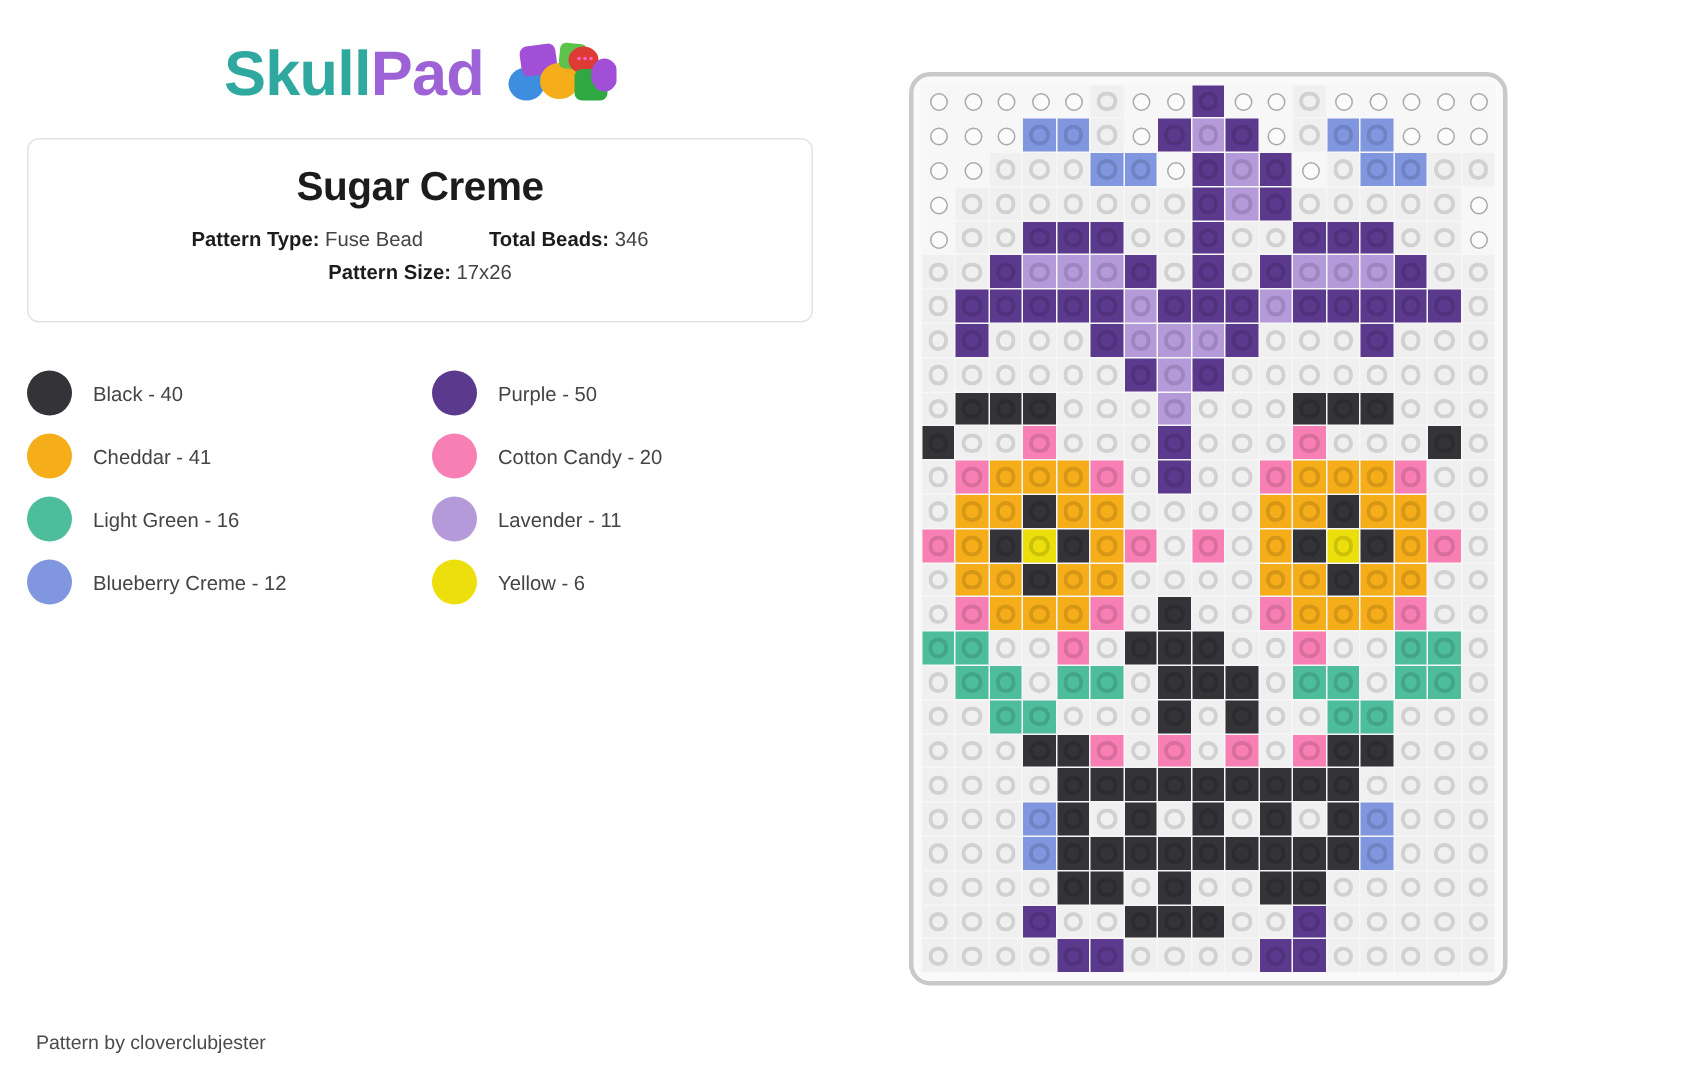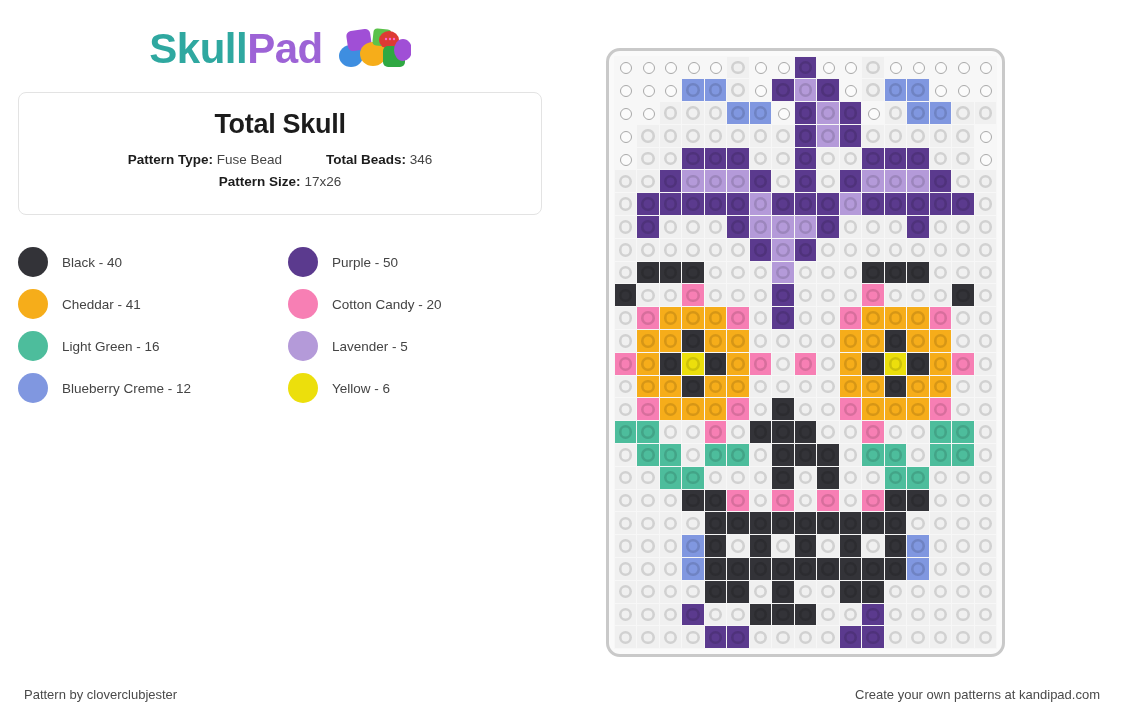--- a/index.html
+++ b/index.html
@@ -185,21 +185,21 @@
         <ellipse cx="56" cy="14" rx="10" ry="9" fill="#dd3b34"></ellipse>
         <rect x="50" y="20" width="22" height="21" rx="5" fill="#2fa842"></rect>
         <ellipse cx="70" cy="24" rx="9" ry="11" fill="#a04fd6"></ellipse>
         <circle cx="53" cy="13" r="1.2" fill="#f6c"></circle>
         <circle cx="57" cy="13" r="1.2" fill="#f6c"></circle>
         <circle cx="61" cy="13" r="1.2" fill="#f6c"></circle>
       </svg>
     </div>
 
     <div class="info-card">
-      <h1 class="pattern-title">Total Skull</h1>
+      <h1 class="pattern-title">Sugar Creme</h1>
       <div class="meta-row">
         <span class="meta-item">
           <span class="meta-label">Pattern Type:</span>
           <span class="meta-value">Fuse Bead</span>
         </span>
         <span class="meta-item">
           <span class="meta-label">Total Beads:</span>
           <span class="meta-value">346</span>
         </span>
       </div>
@@ -227,21 +227,21 @@
         <div class="legend-item">
           <span class="swatch" style="background: rgb(247, 127, 180);"></span>
           <span class="legend-label">Cotton Candy - 20</span>
         </div>
         <div class="legend-item">
           <span class="swatch" style="background: rgb(77, 189, 156);"></span>
           <span class="legend-label">Light Green - 16</span>
         </div>
         <div class="legend-item">
           <span class="swatch" style="background: rgb(180, 154, 217);"></span>
-          <span class="legend-label">Lavender - 5</span>
+          <span class="legend-label">Lavender - 11</span>
         </div>
         <div class="legend-item">
           <span class="swatch" style="background: rgb(128, 151, 224);"></span>
           <span class="legend-label">Blueberry Creme - 12</span>
         </div>
         <div class="legend-item">
           <span class="swatch" style="background: rgb(236, 223, 12);"></span>
           <span class="legend-label">Yellow - 6</span>
         </div>
       </div>
@@ -691,16 +691,15 @@
           <div class="cell bead" style="--bc: #f0f0f0;"></div>
           <div class="cell bead" style="--bc: #f0f0f0;"></div>
           <div class="cell bead" style="--bc: #f0f0f0;"></div>
           <div class="cell bead" style="--bc: #f0f0f0;"></div>
         </div>
     </div>
   </div>
 
   <div class="footer">
     <span>Pattern by cloverclubjester</span>
-    <span>Create your own patterns at kandipad.com</span>
   </div>
 
 </div>
 
 </body></html>

